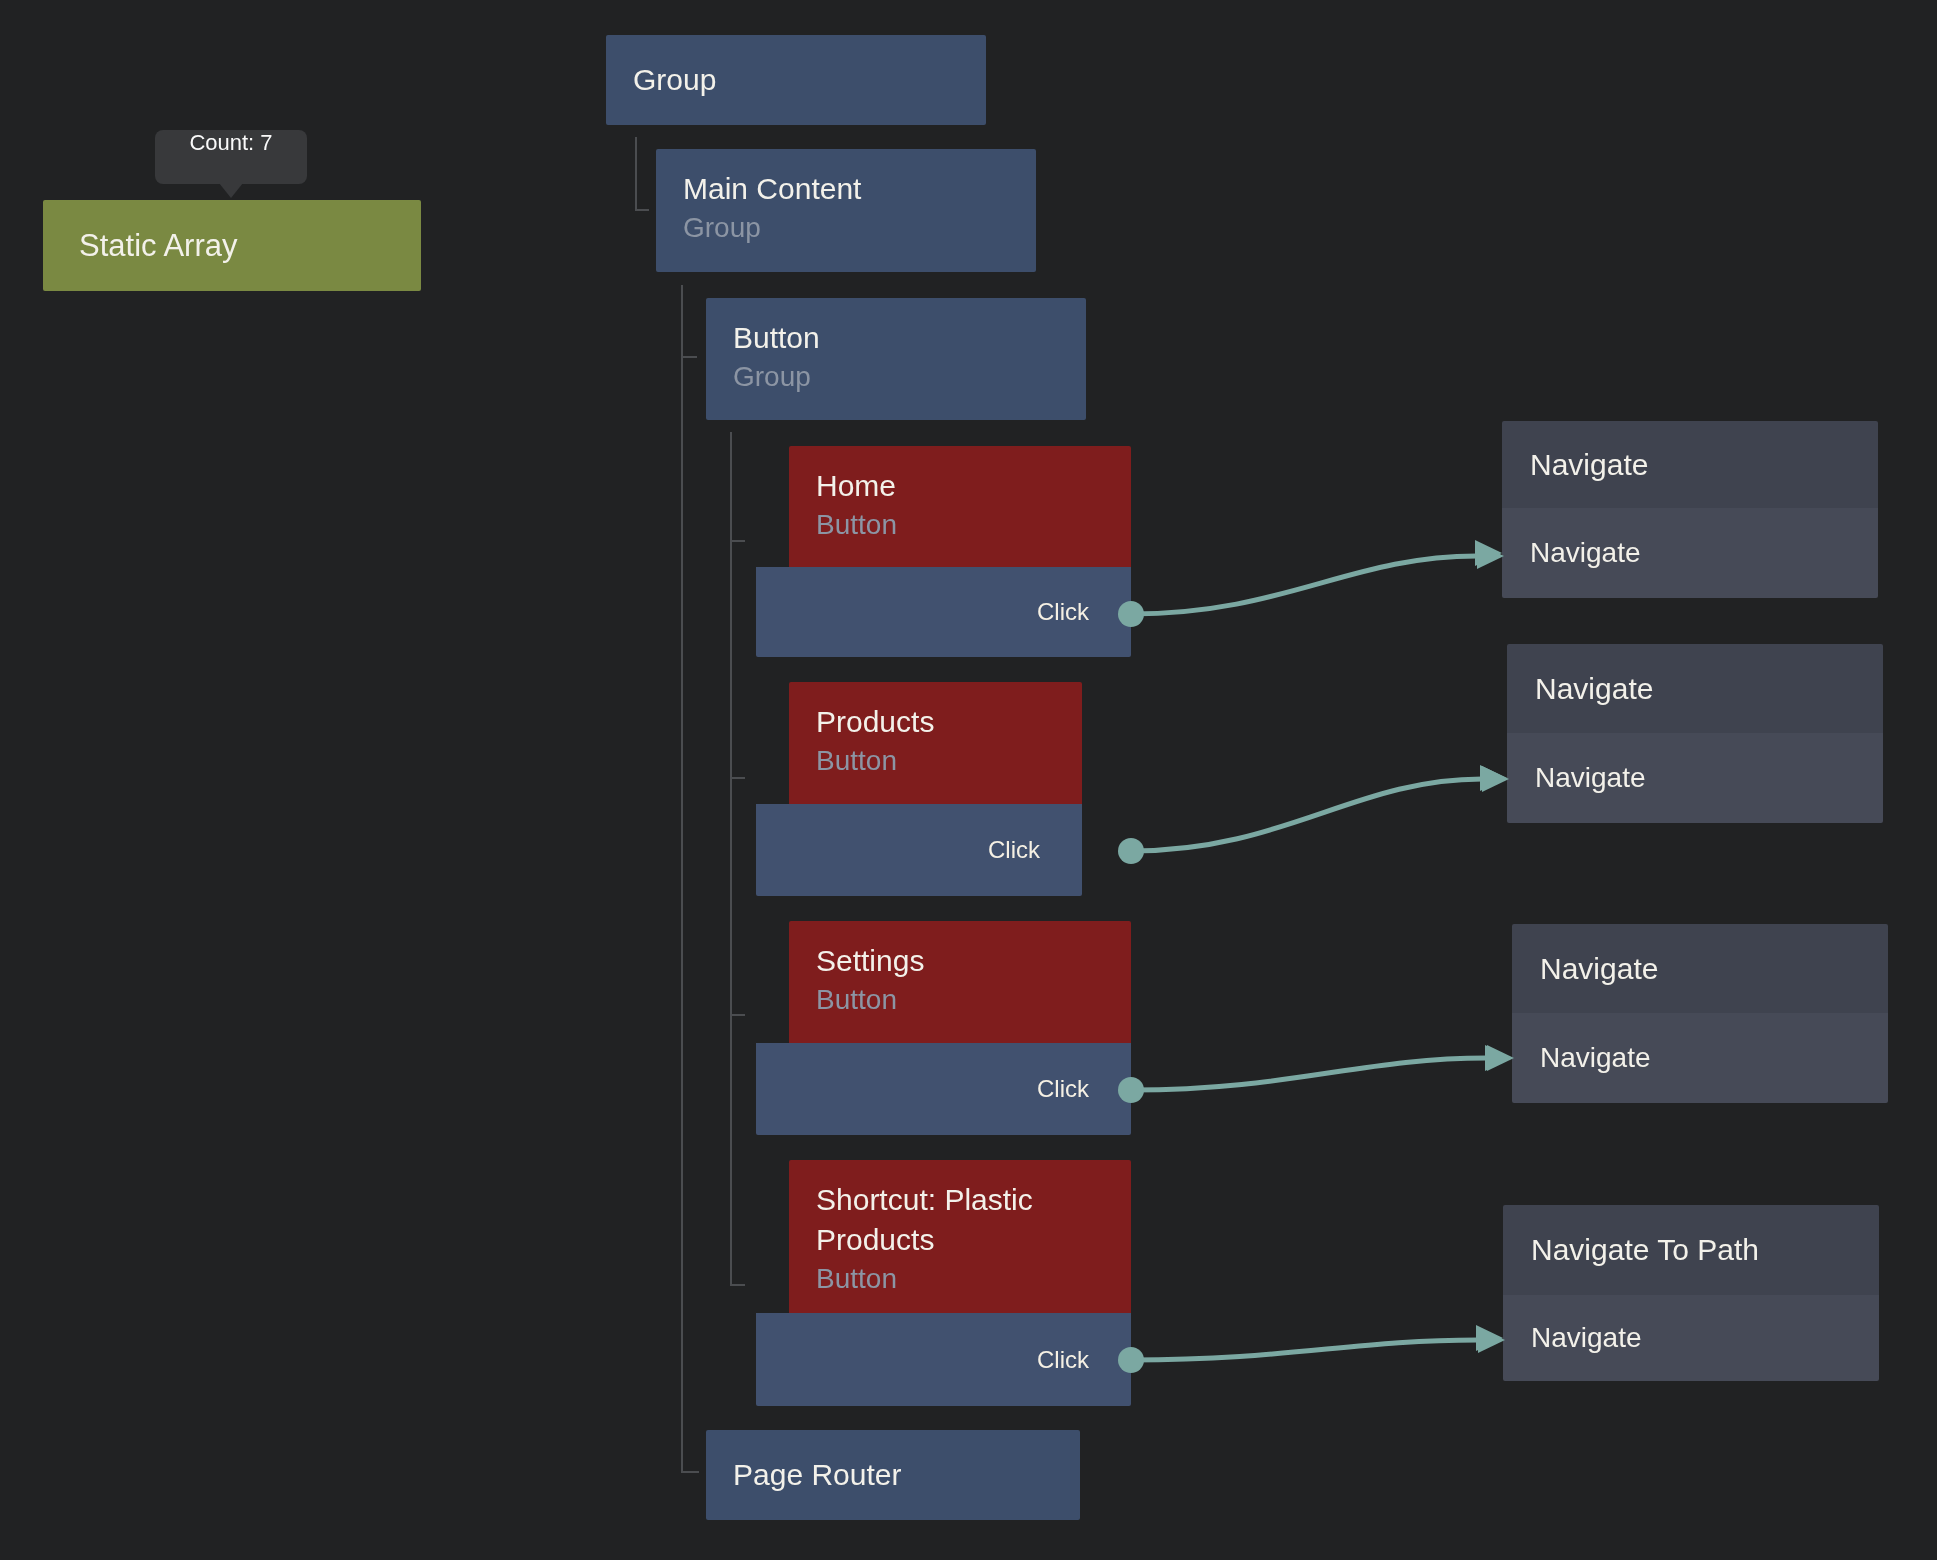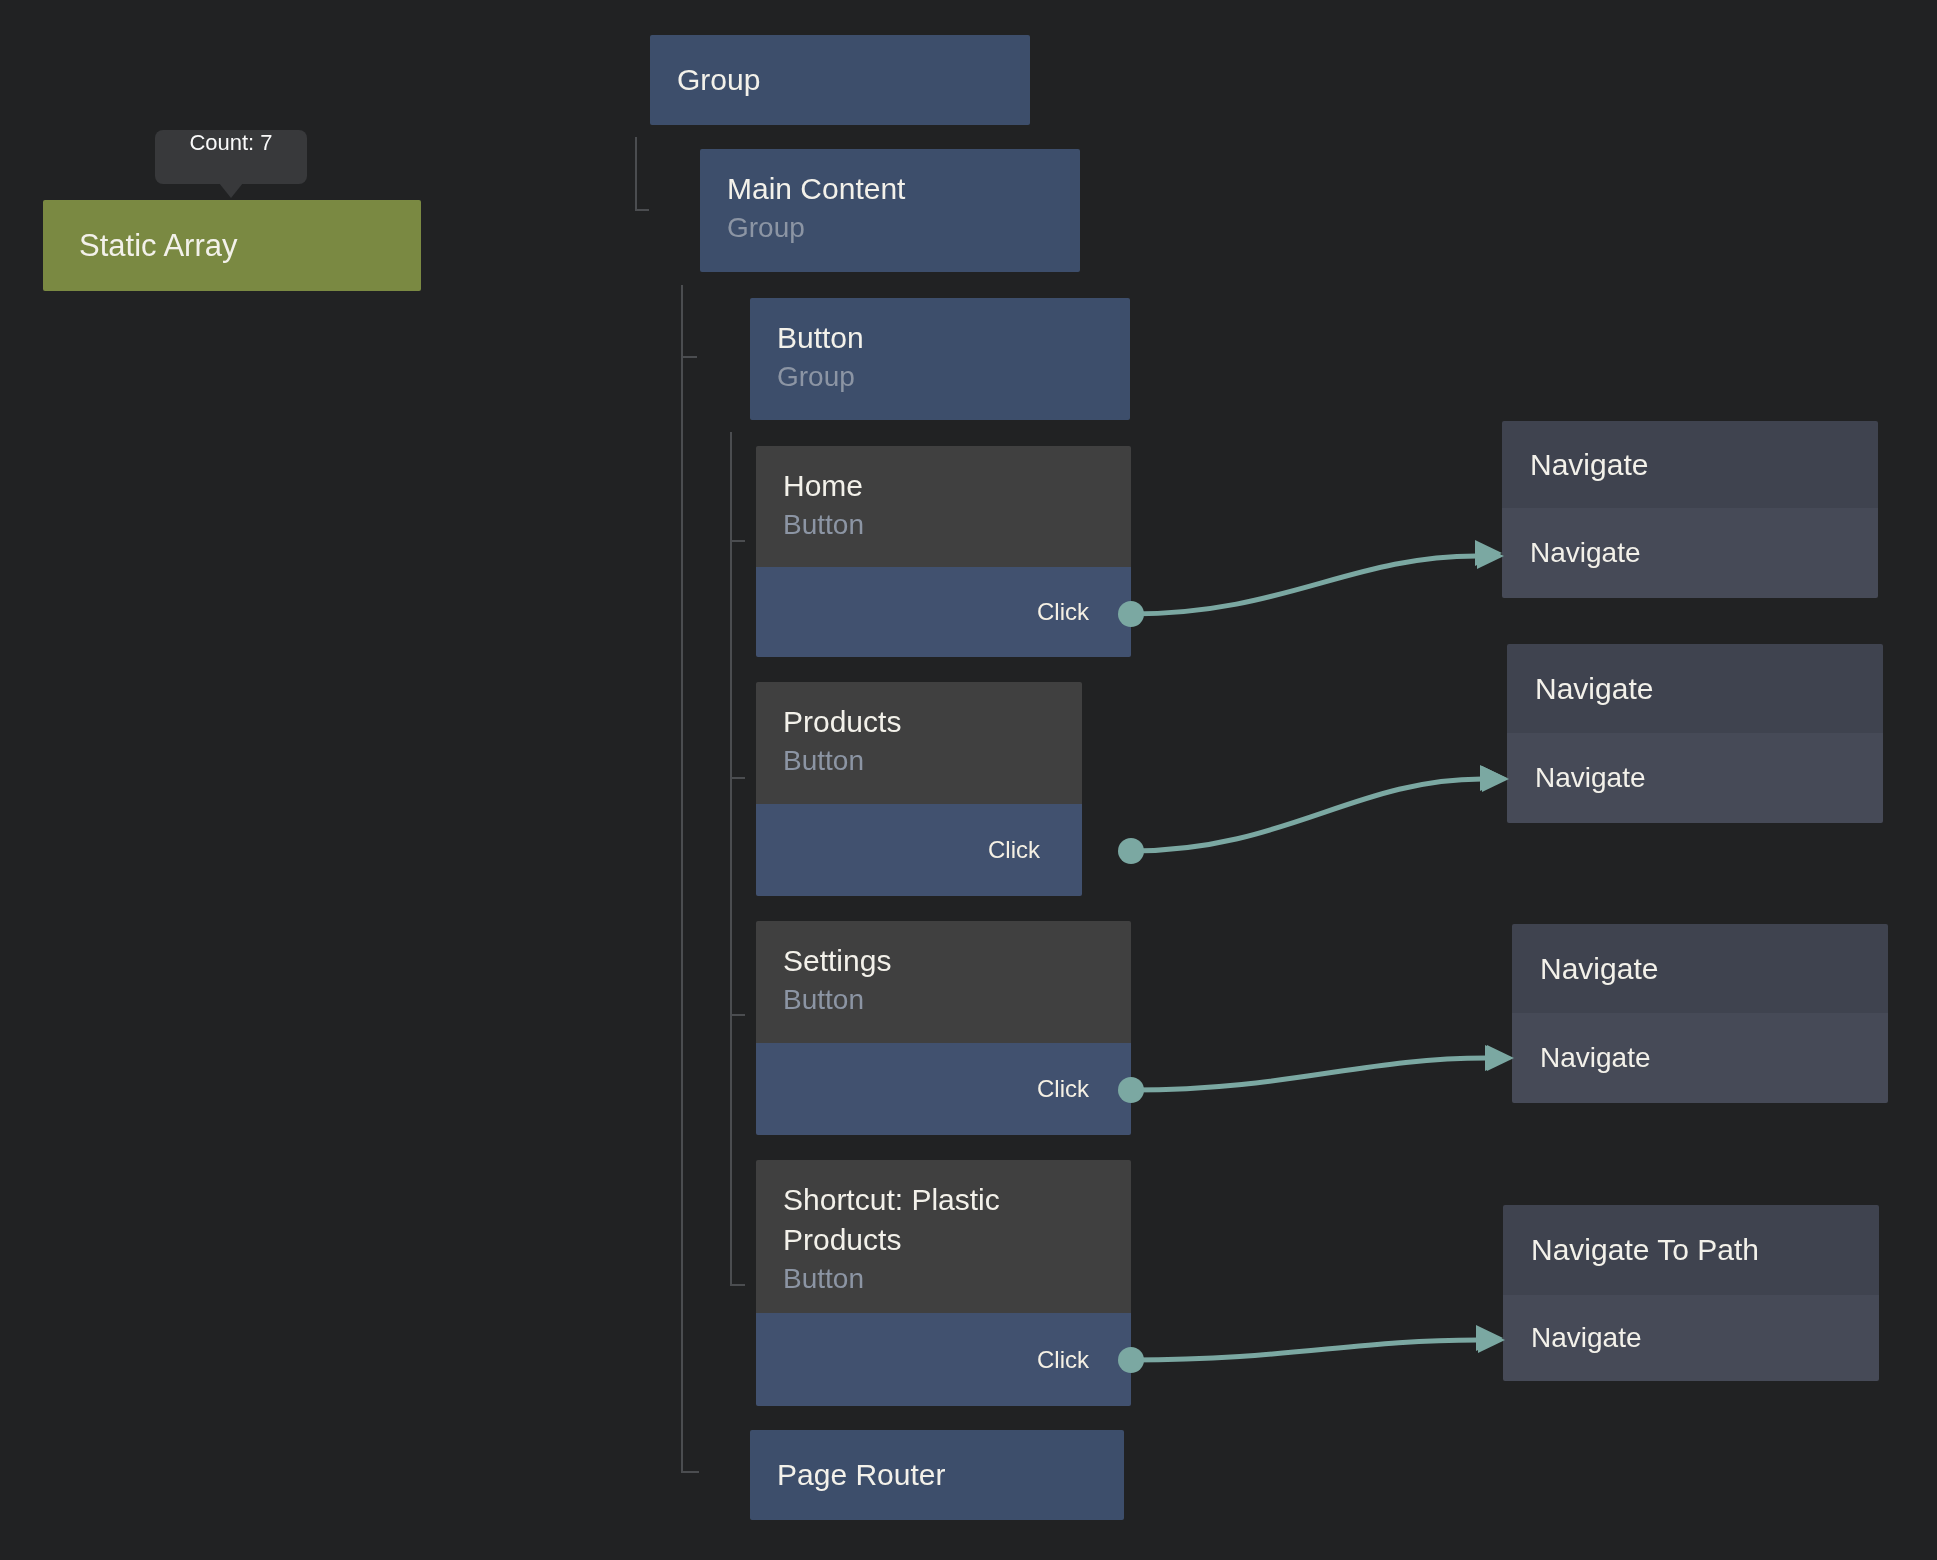--- a/index.html
+++ b/index.html
@@ -9,27 +9,27 @@
     background:#212223;
     overflow:hidden;
     font-family:"Liberation Sans", sans-serif;
     -webkit-font-smoothing:antialiased;
   }
   
   .rail{position:absolute;width:2px;background:#4b4d50;}
   .stub{position:absolute;height:2px;background:#4b4d50;}
   
   .node{position:absolute;border-radius:2px;box-sizing:border-box;}
-  .blue{background:#3d4e6b;margin-left:44px;}
+  .blue{background:#3d4e6b;}
   .n-title{color:#f3f1ea;font-size:30px;line-height:40px;}
   .n-sub{color:#8c95a4;font-size:28px;line-height:38px;}
   
   .plain{display:flex;align-items:center;padding-left:27px;}
   
-  .btn-head{background:#404040;padding:20px 0 0 27px;box-sizing:border-box;border-radius:2px 2px 0 0;}
+  .btn-head{background:#7f1d1d;padding:20px 0 0 27px;box-sizing:border-box;border-radius:2px 2px 0 0;margin-left:33px;}
   .btn-ports{position:relative;background:#41516f;border-radius:0 0 2px 2px;}
   .out-label{position:absolute;right:42px;top:0;bottom:0;display:flex;align-items:center;
              color:#f5f0e4;font-size:24px;}
   
   .gray-head{background:#3f434f;display:flex;align-items:center;padding-left:28px;border-radius:2px 2px 0 0;}
   .gray-ports{position:relative;background:#464a57;display:flex;align-items:center;padding-left:28px;border-radius:0 0 2px 2px;}
   .in-label{color:#f3f1ea;font-size:28px;}
   .in-arrow{position:absolute;left:-27px;top:50%;margin-top:-13px;width:0;height:0;
             border-top:13px solid transparent;border-bottom:13px solid transparent;
             border-left:27px solid #7ba8a2;}

